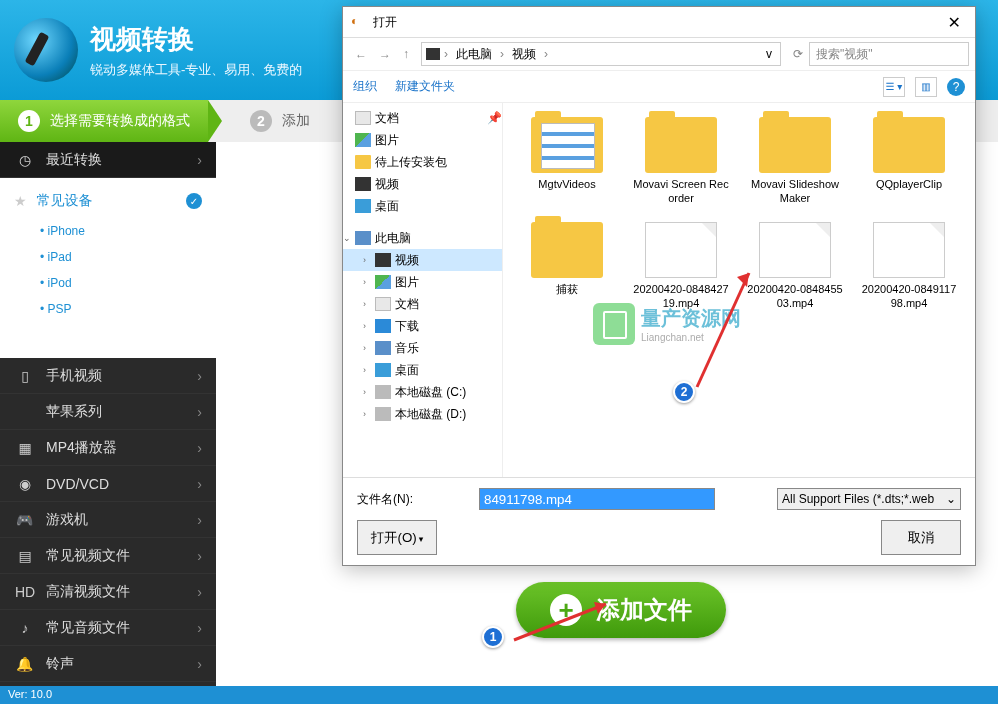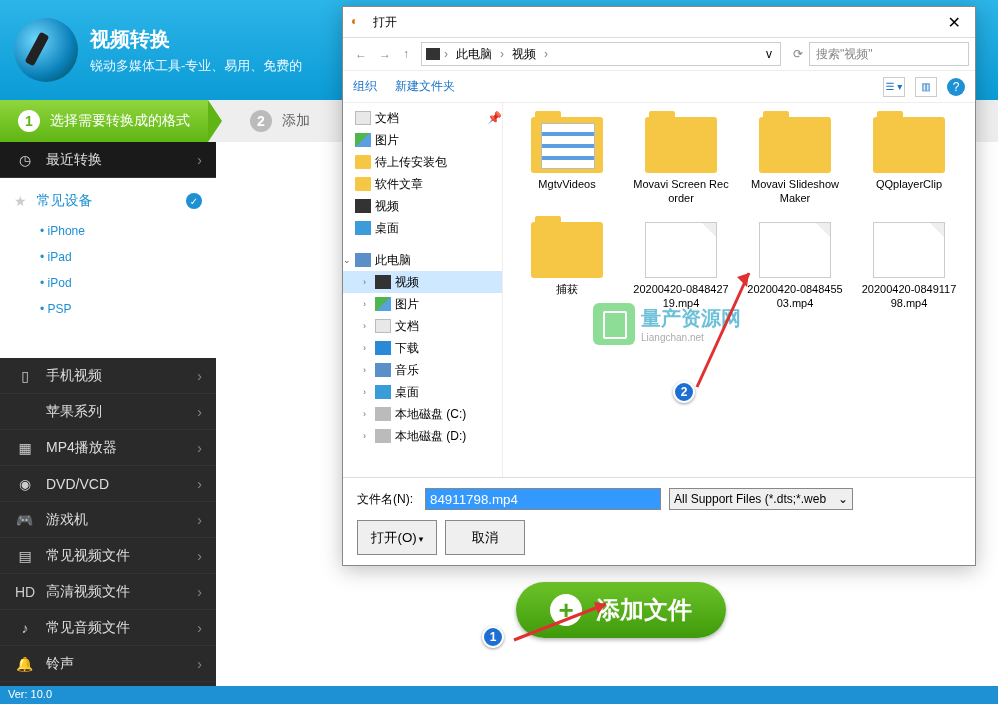--- a/index.html
+++ b/index.html
@@ -5,21 +5,21 @@
 * { margin: 0; padding: 0; box-sizing: border-box; font-family: "Microsoft YaHei", sans-serif; }
 body { width: 998px; height: 704px; background: #fff; position: relative; overflow: hidden; }
 
 
 .app { width: 100%; height: 100%; background: #fff; display: flex; flex-direction: column; }
 
 
 .header { height: 100px; background: linear-gradient(180deg, #2cb5e8, #0b9bd6); display: flex; align-items: center; padding: 0 14px; color: #fff; }
 .logo-icon { width: 64px; height: 64px; background: radial-gradient(circle at 35% 35%, #6fd8ff 0%, #0a7fb8 60%, #044 100%); border-radius: 50%; position: relative; margin-right: 12px; }
 .logo-icon::after { content: ""; position: absolute; left: 18px; top: 14px; width: 10px; height: 34px; background: #222; transform: rotate(28deg); border-radius: 3px; }
-.header-text h1 { font-size: 20px; font-weight: bold; }
+.header-text h1 { font-size: 26px; font-weight: bold; }
 .header-text .sub { font-size: 13px; margin-top: 4px; color: #eaf7ff; }
 
 
 .steps { height: 42px; display: flex; align-items: center; background: #eee; }
 .step { height: 100%; display: flex; align-items: center; padding: 0 18px; font-size: 14px; }
 .step.active { background: linear-gradient(180deg, #8fd63c, #5fb514); color: #fff; position: relative; }
 .step.active::after { content: ""; position: absolute; right: -14px; top: 0; width: 0; height: 0; border-top: 21px solid transparent; border-bottom: 21px solid transparent; border-left: 14px solid #5fb514; }
 .step-num { width: 22px; height: 22px; border-radius: 50%; background: #fff; color: #5fb514; display: flex; align-items: center; justify-content: center; font-weight: bold; margin-right: 10px; }
 .step.inactive { color: #666; }
 .step.inactive .step-num { background: #bbb; color: #fff; }
@@ -96,21 +96,21 @@
 .file-thumb.file-t::before { content:""; position:absolute; right:0; top:0; width:0; height:0; border-top:14px solid #eee; border-left:14px solid transparent; }
 .file-label { line-height: 1.3; word-break: break-all; }
 
 .watermark { position: absolute; left: 90px; top: 200px; display: flex; align-items: center; opacity: .7; pointer-events: none; }
 .watermark .wm-ico { width: 42px; height: 42px; background: #5fd06a; border-radius: 6px; margin-right: 6px; position: relative; }
 .watermark .wm-ico::after { content:""; position:absolute; left:10px; top:8px; width:20px; height:24px; border:2px solid #fff; border-radius:2px; }
 .watermark .wm-txt { font-size: 20px; color: #2ea6c9; font-weight: bold; }
 .watermark .wm-sub { font-size: 10px; color: #888; }
 
 .dlg-foot { padding: 10px 14px; display: flex; flex-direction: column; gap: 10px; font-size: 12px; }
-.dlg-row { display: flex; align-items: center; justify-content: flex-start; gap: 8px; }
+.dlg-row { display: flex; align-items: center; justify-content: space-between; gap: 8px; }
 .dlg-row label { margin-right: 4px; }
 .filename-input { width: 236px; height: 22px; border: 1px solid #888; padding: 0 4px; background: #3399ff; color: #fff; }
 .filter { width: 184px; height: 22px; border: 1px solid #888; padding: 0 4px; display: flex; align-items: center; background: #efefef; }
 .filter .dd { margin-left: auto; }
 .btn { width: 80px; height: 35px; border: 1px solid #888; background: #efefef; cursor: pointer; }
 .btn .dd { font-size: 9px; margin-left: 2px; }
 </style>
 </head>
 <body>
 
@@ -262,25 +262,20 @@
           <span class="tico pic"></span>
           <span>图片</span>
         </div>
       <div class="tree-item">
           <span class="exp"></span>
           <span class="tico folder"></span>
           <span>待上传安装包</span>
         </div>
       <div class="tree-item">
           <span class="exp"></span>
-          <span class="tico folder"></span>
-          <span>软件文章</span>
-        </div>
-      <div class="tree-item">
-          <span class="exp"></span>
           <span class="tico vid"></span>
           <span>视频</span>
         </div>
       <div class="tree-item">
           <span class="exp"></span>
           <span class="tico desk"></span>
           <span>桌面</span>
         </div>
       <div style="height:10px"></div>
       <div class="tree-item">

